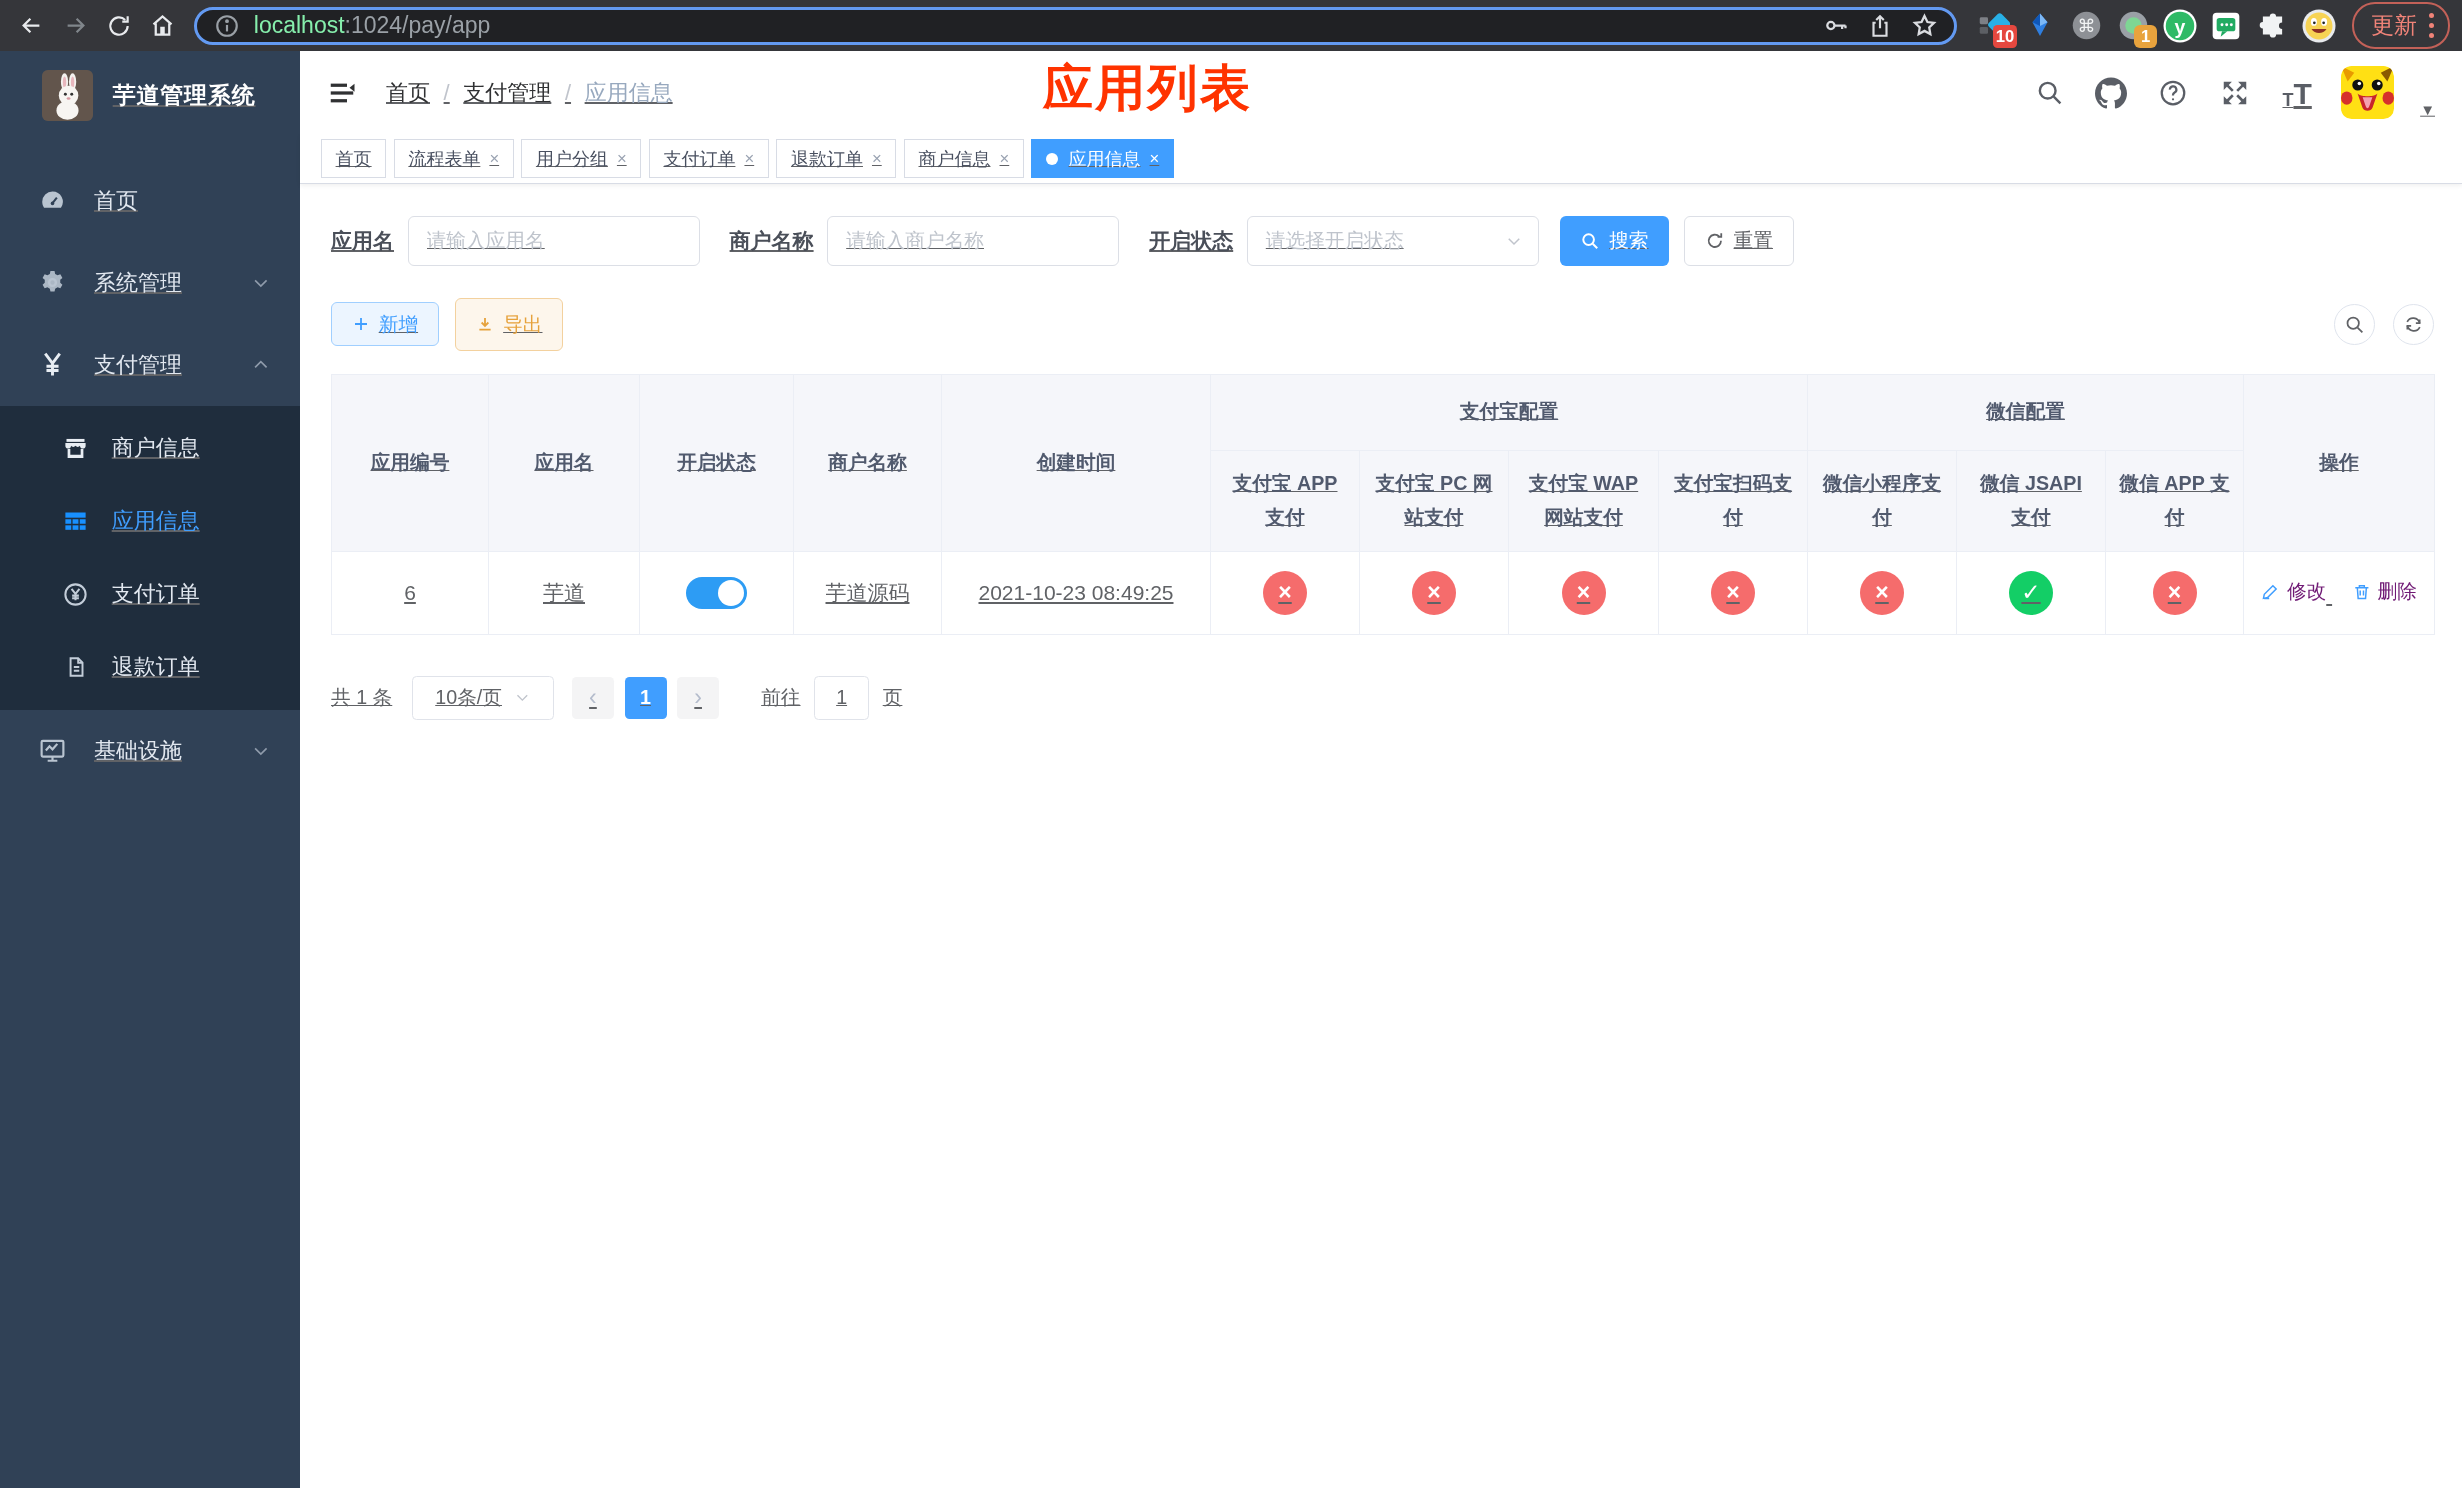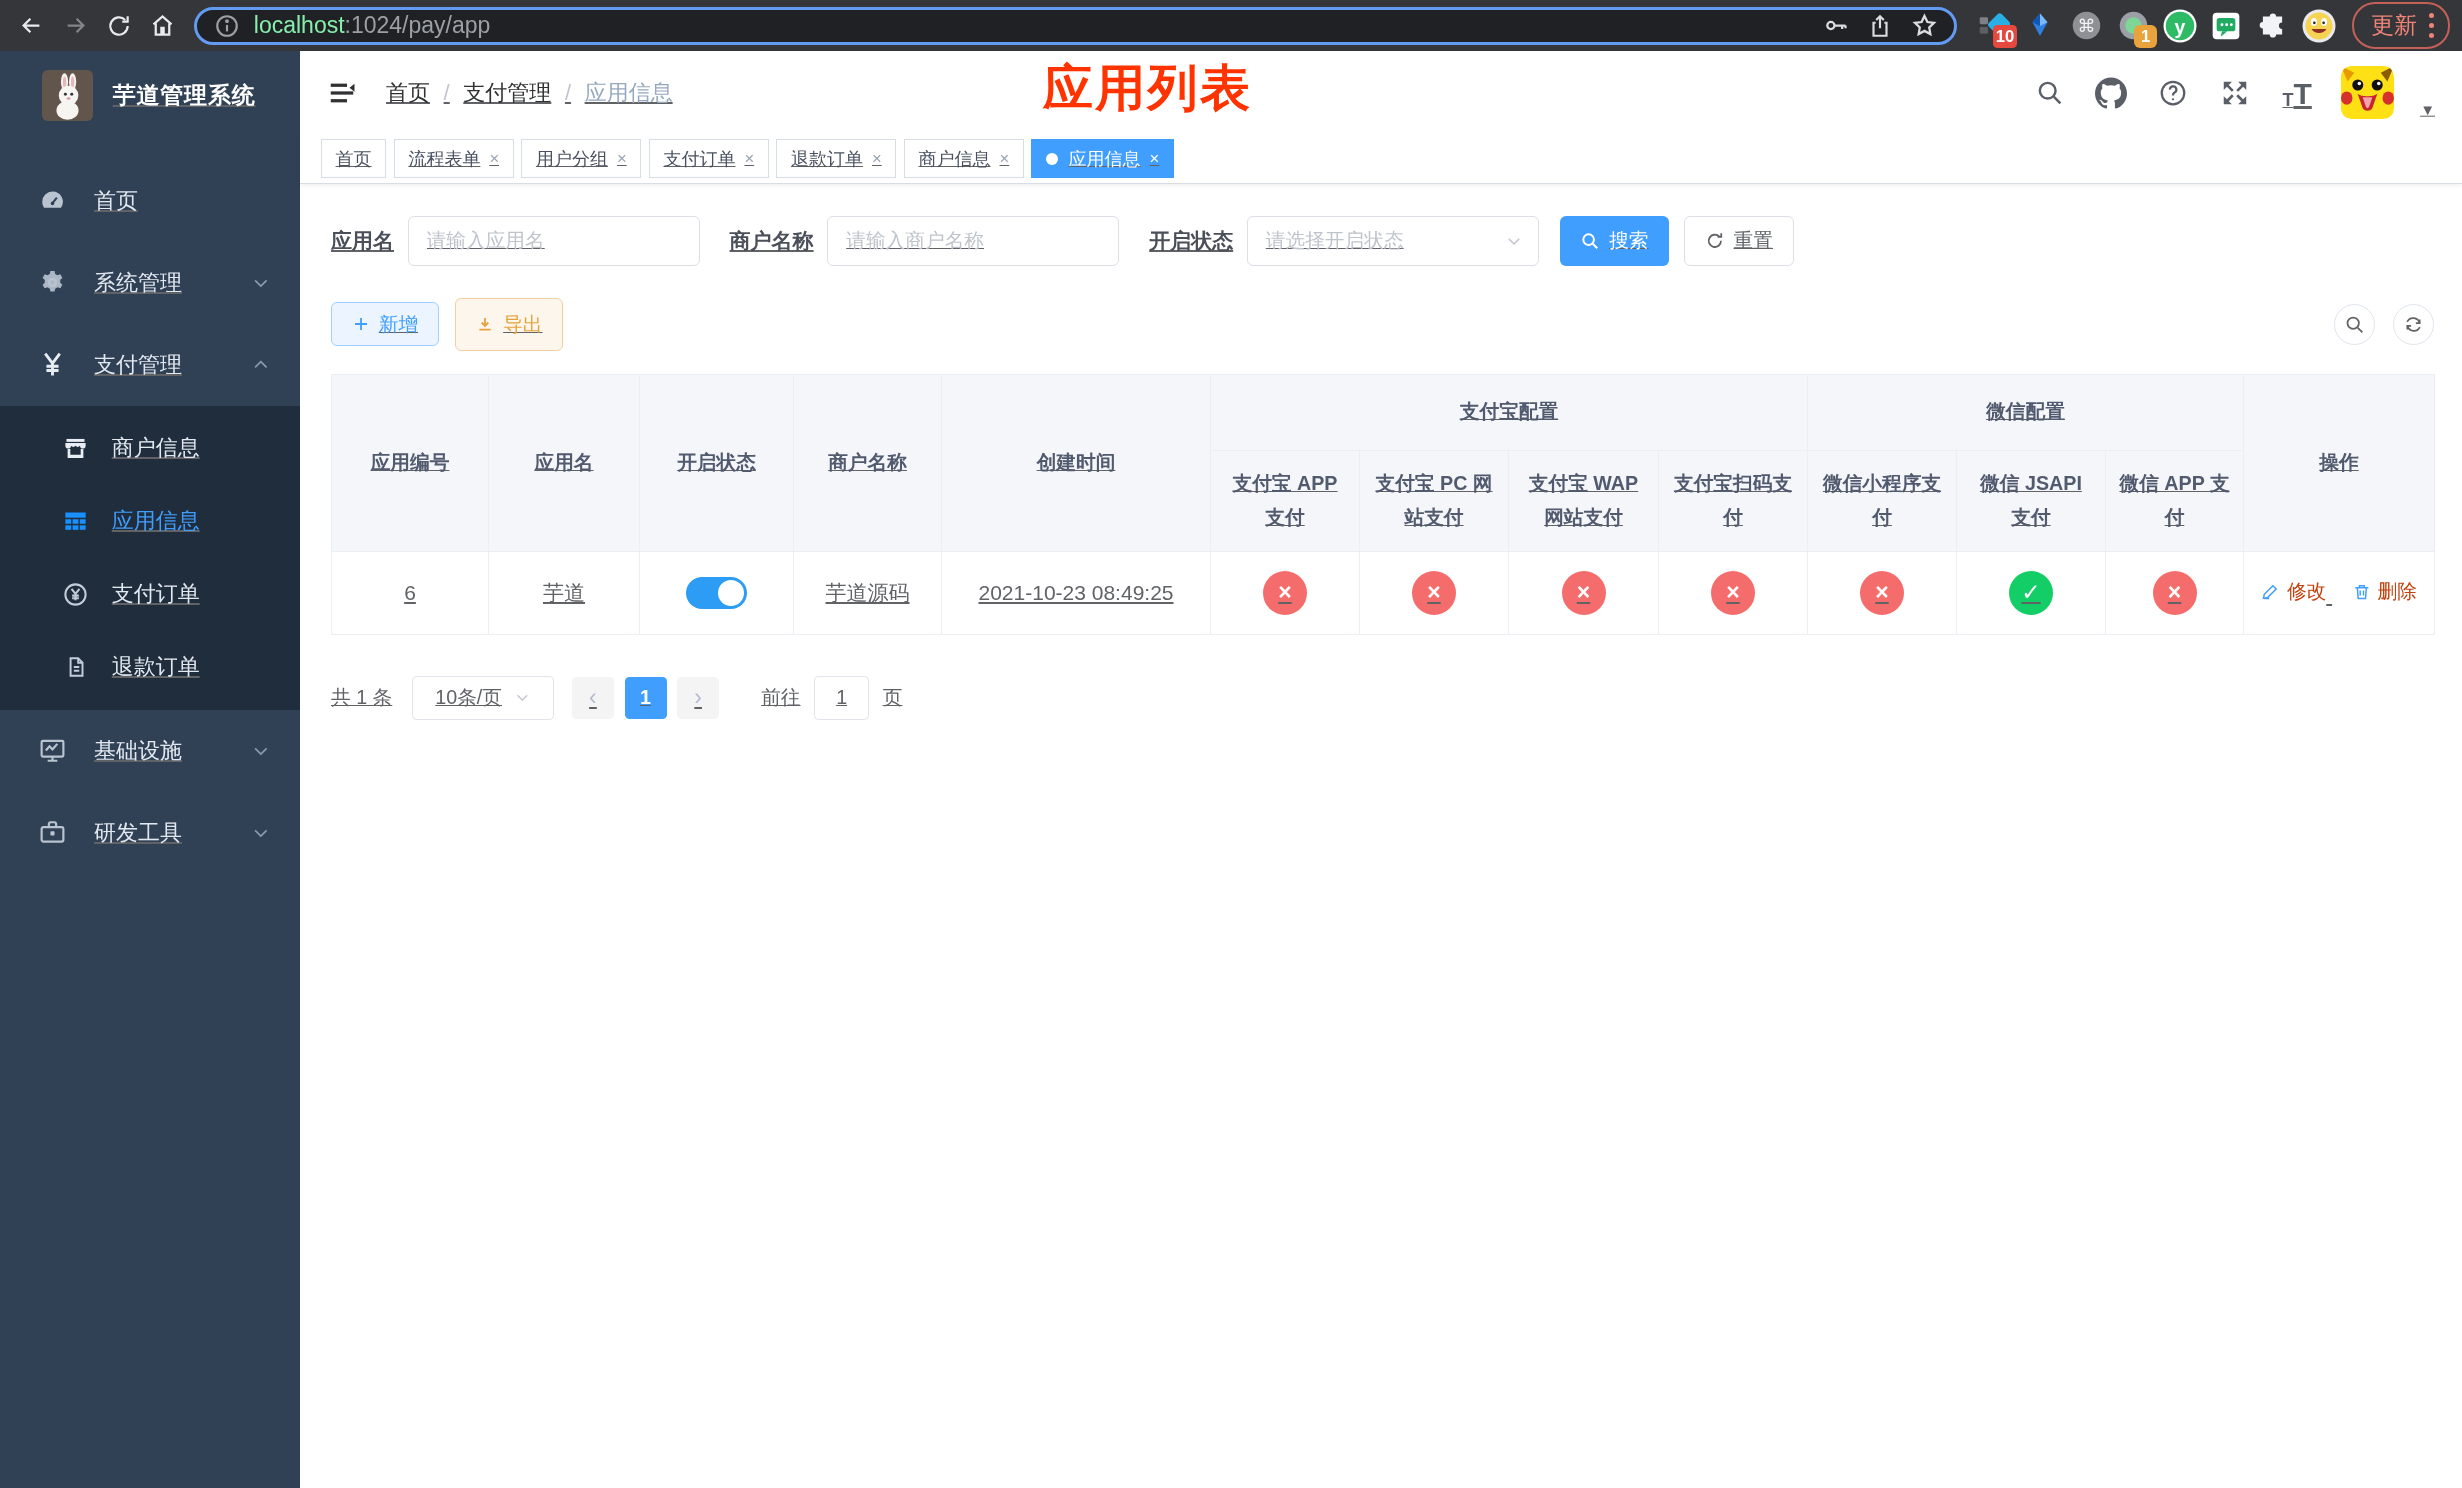--- a/index.html
+++ b/index.html
@@ -102,21 +102,21 @@
   .grid thead tr.r1 th { height:76px; }
   .grid thead tr.r2 th { height:101px; }
   .grid tbody td { background:#fff; height:83px; font-size:21px; color:#606266; }
   .st { width:44px; height:44px; border-radius:50%; margin:0 auto; color:#fff; font-size:23px; font-weight:700;
         display:flex; align-items:center; justify-content:center; }
   .st.bad { background:#f56c6c; }
   .st.ok { background:#13ce66; }
   .switch { width:61px; height:32px; border-radius:16px; background:#2d9cf4; position:relative; display:inline-block;
             vertical-align:middle; cursor:pointer; }
   .switch::after { content:""; position:absolute; top:3px; right:3px; width:26px; height:26px; border-radius:50%; background:#fff; }
-  .op-link { color:#c2410c; font-size:19.7px; display:inline-flex; align-items:center; gap:6px; cursor:pointer; }
+  .op-link { color:#701a75; font-size:19.7px; display:inline-flex; align-items:center; gap:6px; cursor:pointer; }
   .op-link + .op-link { margin-left:19.7px; }
 
   
   .pager { display:flex; align-items:center; justify-content:flex-start; margin-top:41px; font-size:19.7px; color:#606266; }
   .pg-total { margin-right:19.7px; }
   .pg-size { width:142px; height:44px; border:1.5px solid #e0e3ea; border-radius:4.5px; display:flex; align-items:center;
              justify-content:center; gap:12px; color:#606266; cursor:pointer; }
   .pg-btn { width:42px; height:42px; border-radius:4.5px; background:#f4f4f5; color:#b4bccc; display:flex; align-items:center;
             justify-content:center; font-size:23px; cursor:pointer; margin-left:18px; }
   .pg-cur { width:42px; height:42px; border-radius:4.5px; background:#409eff; color:#fff; font-weight:700; display:flex;
@@ -376,35 +376,20 @@
             </svg>
         </span>
         <span class="ml">基础设施</span>
         <span class="chev">
           <svg width="19.7" height="19.7" viewBox="0 0 24 24" fill="none" stroke="#8f9bab" stroke-width="2">
               <path d="M5 9l7 7 7-7"></path>
             </svg>
         </span>
       </div>
 
-      <div class="m-item">
-        <span class="mi">
-          <svg width="29" height="29" viewBox="0 0 24 24" fill="none" stroke="#b9c4d0" stroke-width="1.8">
-              <rect x="3" y="7.5" width="18" height="12" rx="1.5"></rect>
-              <path d="M9 7.5V5a1.5 1.5 0 0 1 1.5-1.5h3A1.5 1.5 0 0 1 15 5v2.5"></path>
-              <rect x="10.3" y="11" width="3.4" height="3.4" rx="0.6" fill="#b9c4d0" stroke="none"></rect>
-            </svg>
-        </span>
-        <span class="ml">研发工具</span>
-        <span class="chev">
-          <svg width="19.7" height="19.7" viewBox="0 0 24 24" fill="none" stroke="#8f9bab" stroke-width="2">
-              <path d="M5 9l7 7 7-7"></path>
-            </svg>
-        </span>
-      </div>
 
     </nav>
   </aside>
 
   <div class="main">
     <header class="navbar">
       <span class="hamburger">
         <svg width="30" height="30" viewBox="0 0 24 24" fill="#303133">
             <rect x="3" y="4.5" width="13" height="2.6"></rect>
             <rect x="3" y="10.7" width="18" height="2.6"></rect>

